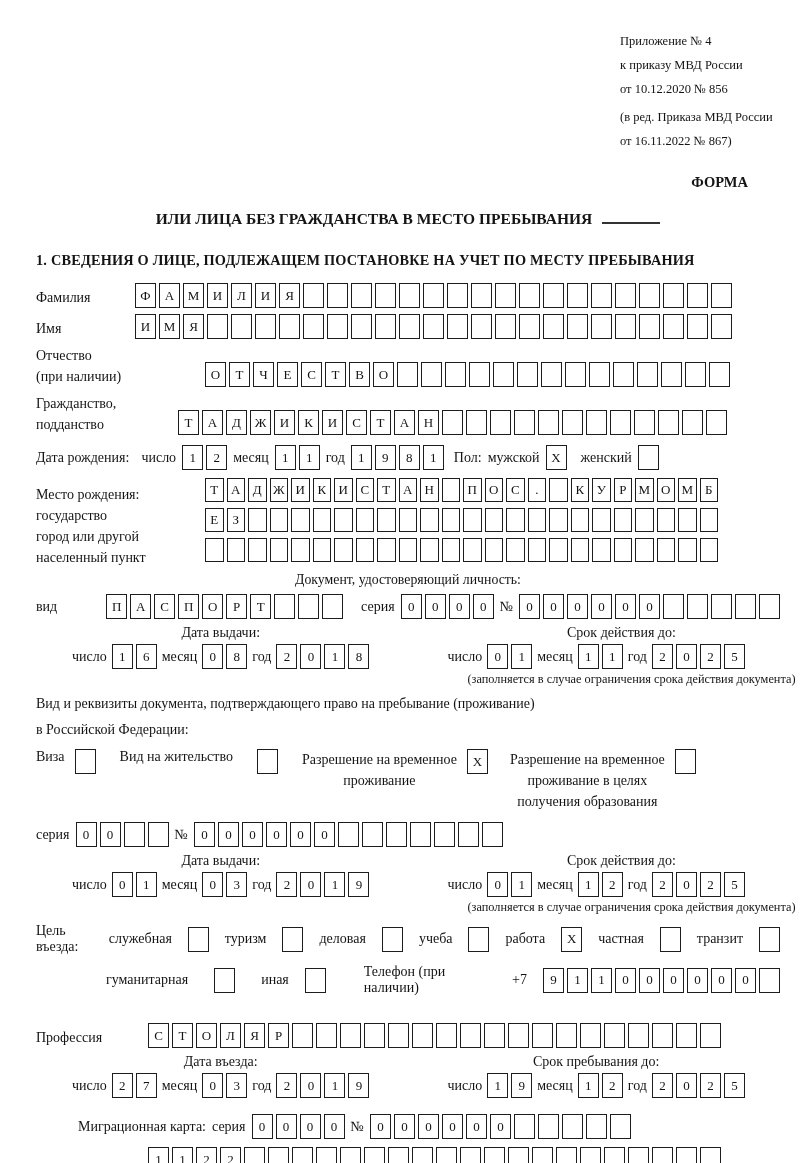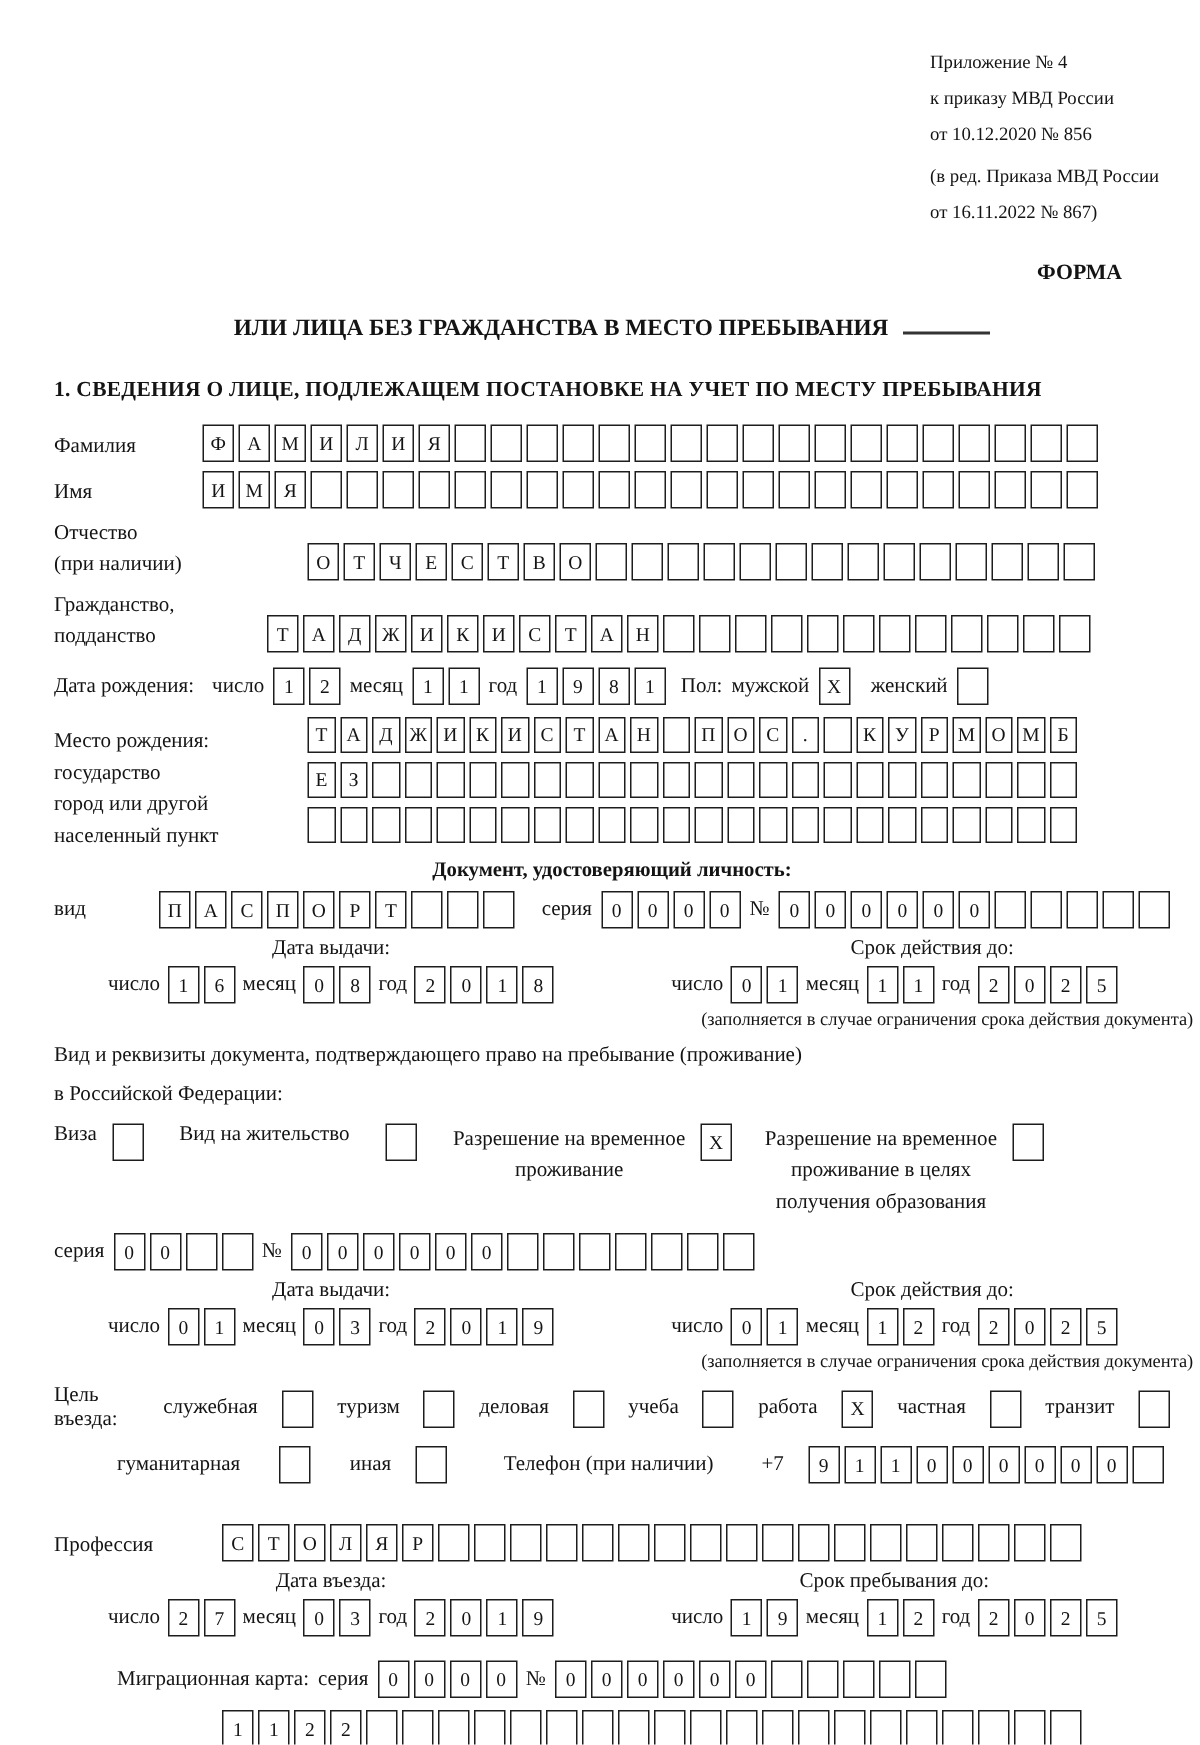--- a/index.html
+++ b/index.html
@@ -30,26 +30,26 @@
 
   
   .daterow{display:flex;margin:4px 0 6px 0;}
   .dategroup{display:flex;flex-direction:column;}
   .dategroup.left{margin-left:36px;}
   .dategroup.right{margin-left:78px;}
   .datehead{text-align:center;font-size:14px;margin-bottom:3px;}
   .dateline{display:flex;align-items:center;gap:5px;}
   .note{font-size:12.3px;margin-top:3px;white-space:nowrap;margin-left:20px;}
 
-  .dochead{text-align:center;font-weight:bold;font-size:13.8px;margin:4px 0 6px 0;}
+  .dochead{text-align:center;font-weight:normal;font-size:13.8px;margin:4px 0 6px 0;}
 
   .optrow{display:flex;align-items:flex-start;gap:10px;margin:8px 0 10px 0;}
   .optblock{text-align:center;line-height:21px;}
   .purposerow{display:flex;align-items:center;gap:16px;margin-bottom:9px;flex-wrap:nowrap;}
-  .indent70{margin-left:42px;}
+  .indent70{margin-left:70px;}
   .textline{line-height:22px;margin-bottom:2px;}
 </style>
 </head>
 <body>
 
 <div class="page">
 
   <div class="appendix">
     <div class="textline">Приложение № 4</div>
     <div class="textline">к приказу МВД России</div>

